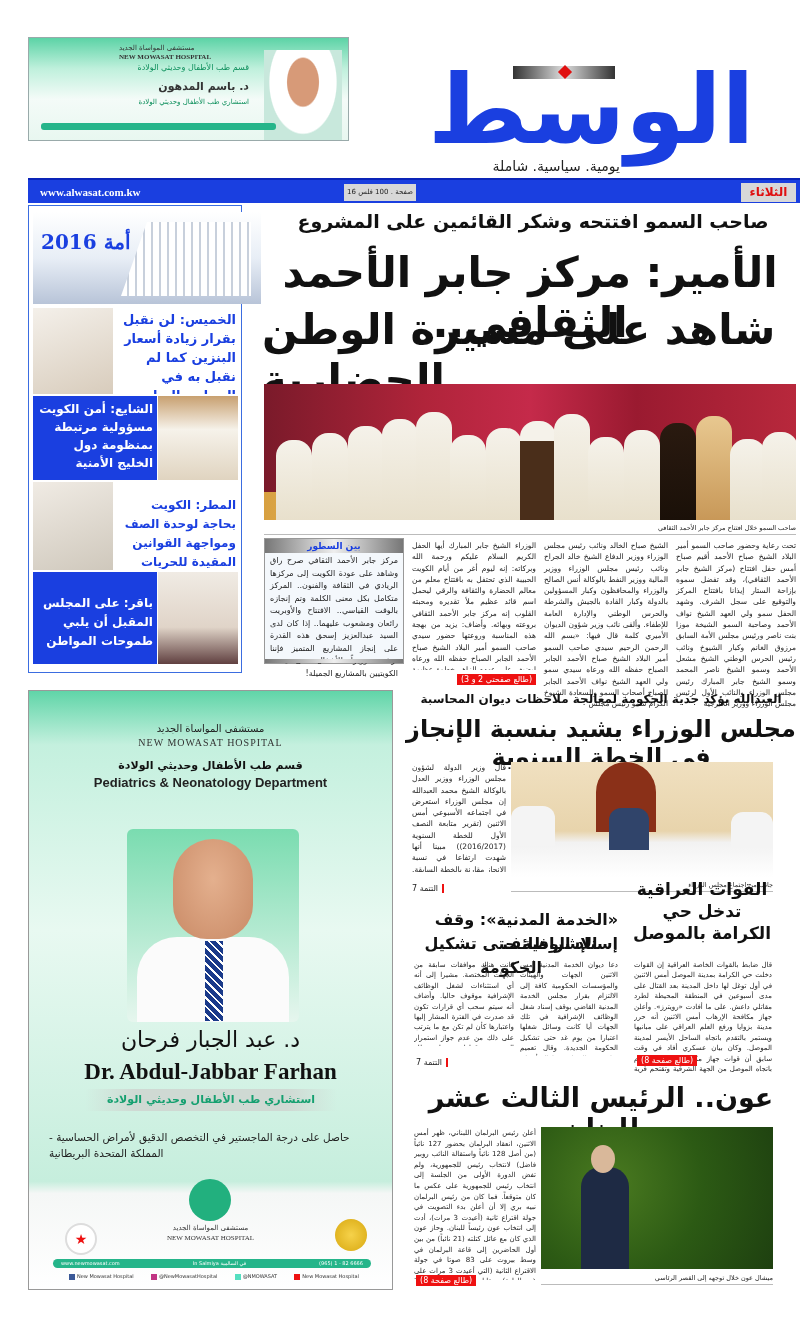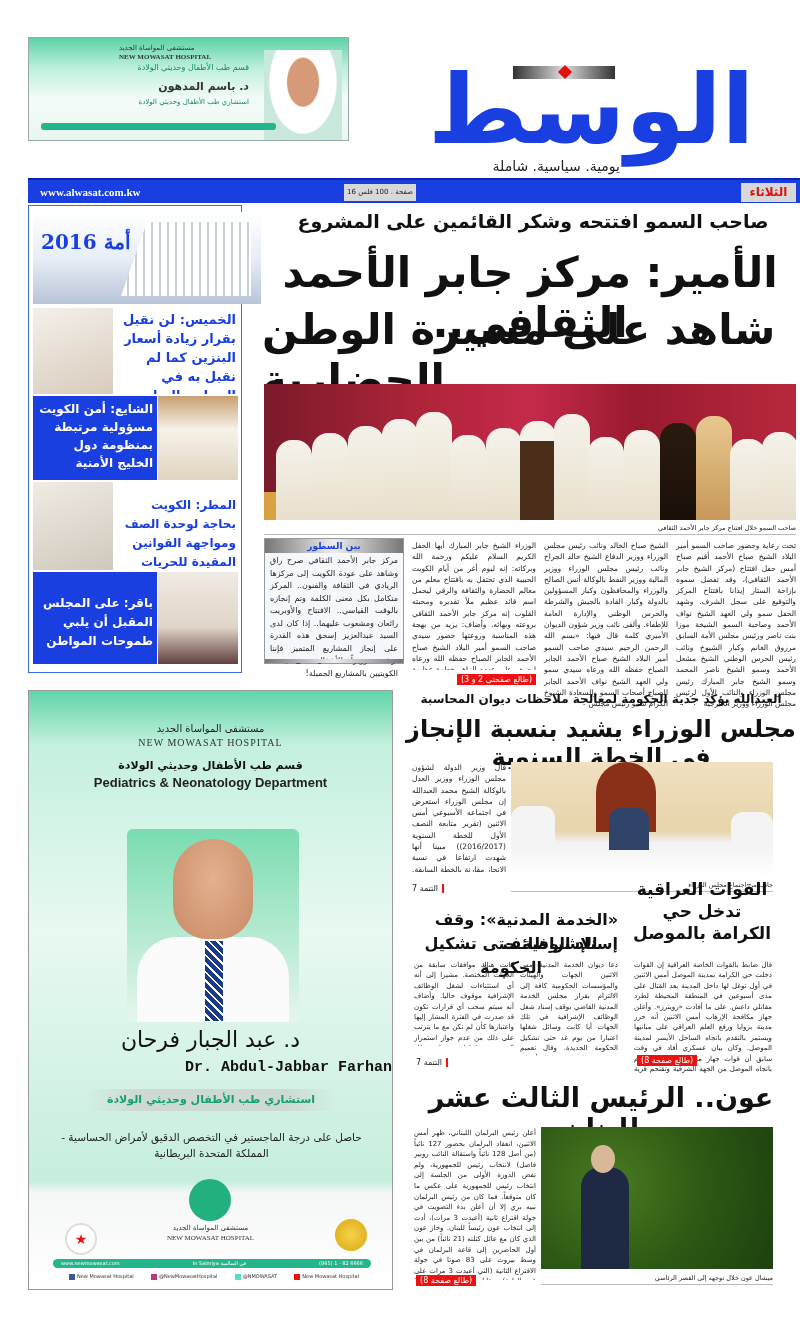--- a/index.html
+++ b/index.html
@@ -52,21 +52,21 @@
 .bigad{left:28px;top:690px;width:365px;height:600px;border:1px solid #999;background:linear-gradient(180deg,#60d5a8 0%,#c4f0de 9%,#e8f9f1 40%,#c6eedd 82%,#f5f7f6 84%,#fff 100%);overflow:hidden}
 .bigad .hosp{left:0;top:32px;width:100%;text-align:center;font-size:10px;color:#222}
 .bigad .hospen{left:0;top:46px;width:100%;text-align:center;font-family:"Liberation Serif",serif;font-size:10px;letter-spacing:1px;color:#333}
 .bigad .deptar{left:0;top:68px;width:100%;text-align:center;font-size:11px;color:#111;font-weight:bold}
 .bigad .depten{left:0;top:84px;width:100%;text-align:center;font-family:"Liberation Sans",sans-serif;font-size:13px;font-weight:bold;color:#222}
 .bigad .doc{left:98px;top:138px;width:172px;height:193px;background:linear-gradient(180deg,#7adcb0,#e6f6ee);border-radius:6px;overflow:hidden}
 .bigad .doc .head{position:absolute;left:46px;top:10px;width:80px;height:100px;border-radius:40px 40px 34px 34px;background:radial-gradient(ellipse at 50% 40%,#e4b08e,#c98a66)}
 .bigad .doc .coat{position:absolute;left:10px;top:108px;width:152px;height:90px;background:#fbfbfb;border-radius:40px 40px 0 0}
 .bigad .doc .tie{position:absolute;left:78px;top:112px;width:18px;height:80px;background:repeating-linear-gradient(45deg,#1a3a8a 0 4px,#fff 4px 6px)}
 .bigad .namear{left:0;top:336px;width:100%;text-align:center;font-size:22px;color:#111}
-.bigad .nameen{left:0;top:368px;width:100%;text-align:right;font-family:Liberation Mono, monospace;font-size:15px;font-weight:bold;color:#111}
+.bigad .nameen{left:0;top:368px;width:100%;text-align:center;font-family:Liberation Serif, serif;font-size:23px;font-weight:bold;color:#111}
 .bigad .spec{left:56px;top:398px;width:252px;height:22px;background:linear-gradient(90deg,transparent,#cfd9d3 20%,#cfd9d3 80%,transparent);text-align:center;font-size:11px;line-height:22px;color:#15a070;font-weight:bold}
 .bigad .qual{left:20px;top:438px;width:325px;text-align:center;font-size:10.5px;line-height:16px;color:#222}
 .bigad .logo2{left:160px;top:488px;width:42px;height:42px;border-radius:50%;background:#22b07e}
 .bigad .hosp2{left:0;top:532px;width:100%;text-align:center;font-size:7px;color:#333;line-height:10px}
 .bigad .foot{left:24px;top:568px;width:318px;height:9px;background:#25b58a;border-radius:5px;font-size:5px;color:#fff;line-height:9px;display:flex;justify-content:space-between;padding:0 8px}
 .bigad .social{left:40px;top:582px;width:290px;font-size:5px;color:#333;display:flex;justify-content:space-between}
 .soc-ic{display:inline-block;width:6px;height:6px;margin-right:2px;vertical-align:middle}
 
 .cabk{left:404px;top:692px;width:394px;font-size:12px;font-weight:bold;text-align:center}
 .cabh{left:404px;top:715px;width:394px;font-size:24px;font-weight:bold;text-align:center;letter-spacing:-1px}
@@ -172,21 +172,21 @@
   <div class="abs deptar">قسم طب الأطفال وحديثي الولادة</div>
   <div class="abs depten">Pediatrics &amp; Neonatology Department</div>
   <div class="abs doc">
     <div class="coat"></div>
     <div class="tie"></div>
     <div class="head"></div>
   </div>
   <div class="abs namear">د. عبد الجبار فرحان</div>
   <div class="abs nameen">Dr. Abdul-Jabbar Farhan</div>
   <div class="abs spec">استشاري طب الأطفال وحديثي الولادة</div>
-  <div class="abs qual rtl" style="text-align:center">حاصل على درجة الماجستير في التخصص الدقيق لأمراض الحساسية - المملكة المتحدة البريطانية</div>
+  <div class="abs qual rtl" style="text-align:left">حاصل على درجة الماجستير في التخصص الدقيق لأمراض الحساسية - المملكة المتحدة البريطانية</div>
   <div class="abs logo2"></div>
   <div class="abs hosp2">مستشفى المواساة الجديد</div>
   <div class="abs hosp2" style="top:542px;font-family:'Liberation Serif',serif">NEW MOWASAT HOSPITAL</div>
   <div class="abs" style="left:36px;top:532px;width:32px;height:32px;border-radius:50%;background:#fff;border:2px solid #ddd;color:#e11;text-align:center;font-size:14px;line-height:28px">★</div>
   <div class="abs" style="left:306px;top:528px;width:32px;height:32px;border-radius:50%;background:radial-gradient(circle,#f6d24a,#d8a810)"></div>
   <div class="abs foot">
     <span>www.newmowasat.com</span>
     <span>In Salmiya  في السالمية</span>
     <span>(965) 1 - 82 6666</span>
   </div>

